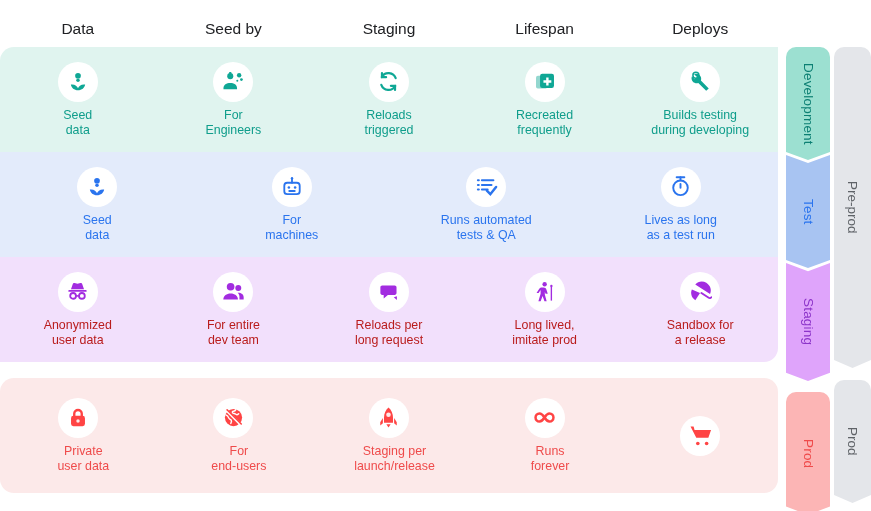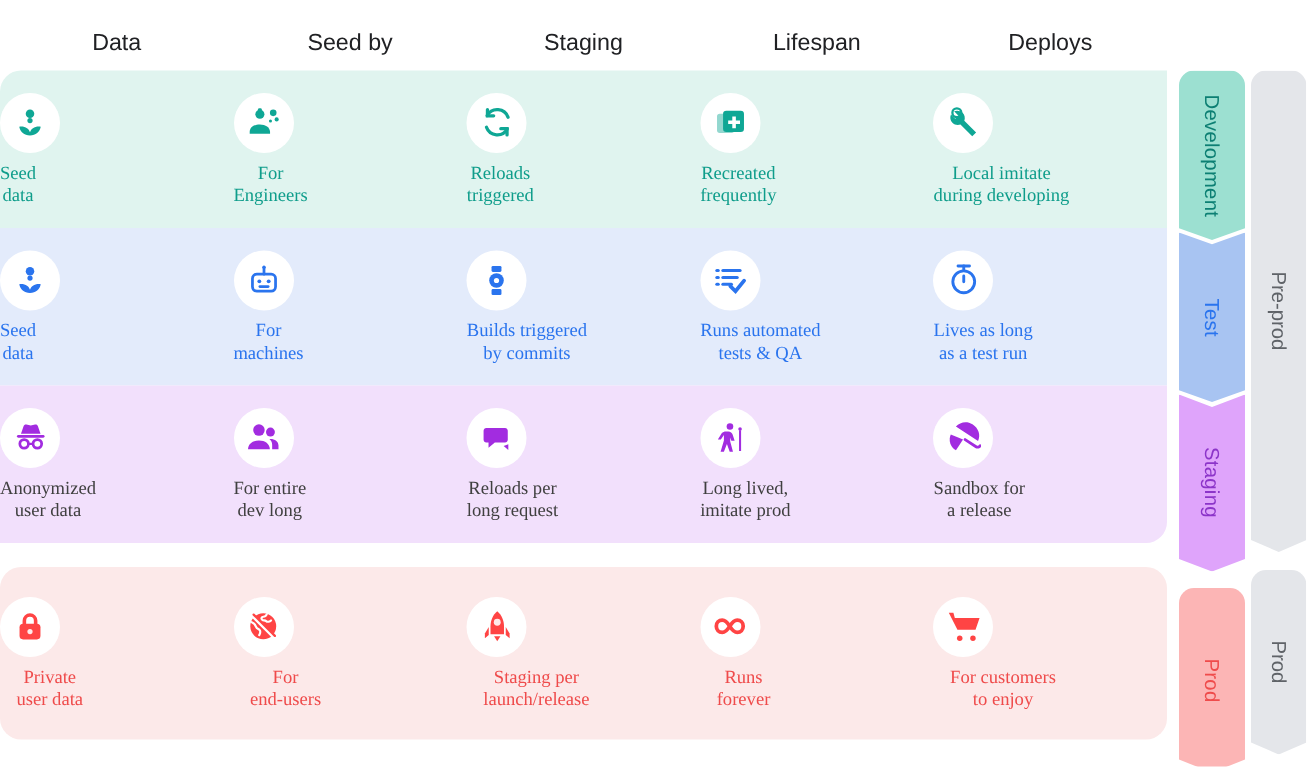--- a/index.html
+++ b/index.html
@@ -53,24 +53,23 @@
   }
   .env-row.r-dev    { background: #e0f4ef; border-radius: 14px 0 0 0; }
   .env-row.r-test   { background: #e3ebfb; }
   .env-row.r-staging{ background: #f2e0fc; border-radius: 0 0 14px 0; }
   .env-row.r-prod   { background: #fce9e9; border-radius: 14px; margin-top: 16px; height: 115px; }
 
   .cell {
     flex: 1 1 0;
     display: flex;
     flex-direction: column;
-    align-items: flex-start;
+    align-items: center;
     justify-content: center;
     gap: 6px;
-    font-family: Liberation Serif, serif;
   }
 
   .icon-badge {
     width: 40px; height: 40px;
     border-radius: 50%;
     background: #ffffff;
     display: flex;
     align-items: center;
     justify-content: center;
     flex: 0 0 auto;
@@ -80,21 +79,21 @@
   .cell-label {
     font-size: 12.4px;
     line-height: 15px;
     text-align: center;
     white-space: pre-line;
   }
 
   
   .r-dev     .cell-label { color: #0f9d8b; }
   .r-test    .cell-label { color: #2a74ee; }
-  .r-staging .cell-label { color: #404040; }
+  .r-staging .cell-label { color: #b91c1c; }
   .r-prod    .cell-label { color: #ef4b4b; margin-left: 11px; }
 
   
   .stage-bars {
     position: absolute;
     left: 786px; top: 47px;
     width: 44px;
   }
   .stage-bar {
     position: relative;
@@ -236,21 +235,21 @@
         <div class="cell-label">Recreated
 frequently</div>
       </div>
       <div class="cell">
         <div class="icon-badge">
           <svg width="23" height="23" viewBox="0 0 24 24" fill="#0fa795">
             <path d="M20.6 19.2 12.4 11c.7-1.9.3-4.1-1.2-5.6C9.5 3.9 7.2 3.5 5.3 4.4l3 3-2.2 2.2-3-3C2.2 8.5 2.6 10.8 4.1 12.3c1.5 1.5 3.7 1.9 5.6 1.2l8.2 8.2z"></path>
             <circle cx="7.2" cy="5.4" r="3.1" fill="none" stroke="#0fa795" stroke-width="1.6"></circle>
           </svg>
         </div>
-        <div class="cell-label">Local imitate
+        <div class="cell-label">Builds testing
 during developing</div>
       </div>
     </div>
 
     <div class="env-row r-test">
       <div class="cell">
         <div class="icon-badge">
           <svg width="22" height="22" viewBox="0 0 24 24" fill="#2a74ee">
             <circle cx="12" cy="5.2" r="3.1"></circle>
             <circle cx="12" cy="10.2" r="1.9"></circle>
@@ -266,32 +265,20 @@
             <rect x="3.6" y="7.4" width="16.8" height="12.4" rx="3.2"></rect>
             <path d="M12 3.2v4.2"></path>
             <circle cx="12" cy="2.4" r="1.3" fill="#2a74ee" stroke="none"></circle>
             <circle cx="8.6" cy="12.6" r="1.4" fill="#2a74ee" stroke="none"></circle>
             <circle cx="15.4" cy="12.6" r="1.4" fill="#2a74ee" stroke="none"></circle>
             <path d="M9 16.4h6"></path>
           </svg>
         </div>
         <div class="cell-label">For
 machines</div>
-      </div>
-      <div class="cell">
-        <div class="icon-badge">
-          <svg width="22" height="22" viewBox="0 0 24 24" fill="#2a74ee">
-            <rect x="8.4" y="1.4" width="7.2" height="4.4" rx="1"></rect>
-            <rect x="8.4" y="18.2" width="7.2" height="4.4" rx="1"></rect>
-            <circle cx="12" cy="12" r="5.3"></circle>
-            <circle cx="12" cy="12" r="1.9" fill="#ffffff"></circle>
-          </svg>
-        </div>
-        <div class="cell-label">Builds triggered
-by commits</div>
       </div>
       <div class="cell">
         <div class="icon-badge">
           <svg width="23" height="23" viewBox="0 0 24 24" fill="none" stroke="#2a74ee" stroke-width="2.1" stroke-linecap="round">
             <path d="M3 5.6h1"></path>
               <path d="M7.2 5.6h12"></path>
             <path d="M3 10.4h1"></path>
               <path d="M7.2 10.4h10"></path>
             <path d="M3 15.2h1"></path>
               <path d="M7.2 15.2h6"></path>
@@ -332,21 +319,21 @@
       <div class="cell">
         <div class="icon-badge">
           <svg width="23" height="23" viewBox="0 0 24 24" fill="#a22ce0">
             <circle cx="9" cy="7" r="4"></circle>
             <circle cx="17" cy="8.4" r="3.1"></circle>
             <path d="M1.4 20.4c0-3.9 3.4-6.2 7.6-6.2s7.6 2.3 7.6 6.2z"></path>
             <path d="M17 13.2c3.1 0 5.6 1.7 5.6 4.6v2.6h-4.4v-3.2c0-1.6-.7-2.9-1.9-3.9z"></path>
           </svg>
         </div>
         <div class="cell-label">For entire
-dev long</div>
+dev team</div>
       </div>
       <div class="cell">
         <div class="icon-badge">
           <svg width="22" height="22" viewBox="0 0 24 24" fill="#a22ce0">
             <path d="M3 4.8h13.6c1.1 0 2 .9 2 2v6.4c0 1.1-.9 2-2 2H9.2L4.6 19v-3.8H3c-1.1 0-2-.9-2-2V6.8c0-1.1.9-2 2-2z" transform="translate(1.6 0)"></path>
             <path d="M20.6 16.6v4.2l-3.4-3z"></path>
           </svg>
         </div>
         <div class="cell-label">Reloads per
 long request</div>
@@ -425,22 +412,20 @@
       </div>
       <div class="cell">
         <div class="icon-badge">
           <svg width="23" height="23" viewBox="0 0 24 24" fill="#f44">
             <path d="M1.6 2.6h3.2l1 3.6h17.2l-2.8 8.2H7.6z"></path>
             <path d="M6 17.4h14.2v1.6H6z" opacity="0"></path>
             <circle cx="9.2" cy="20.4" r="1.9"></circle>
             <circle cx="18.4" cy="20.4" r="1.9"></circle>
           </svg>
         </div>
-        <div class="cell-label">For customers
-to enjoy</div>
       </div>
     </div>
 
   </div>
 
   <div class="stage-bars">
     <div class="stage-bar sb-dev">
       <span>Development</span>
     </div>
     <div class="stage-bar sb-test">

